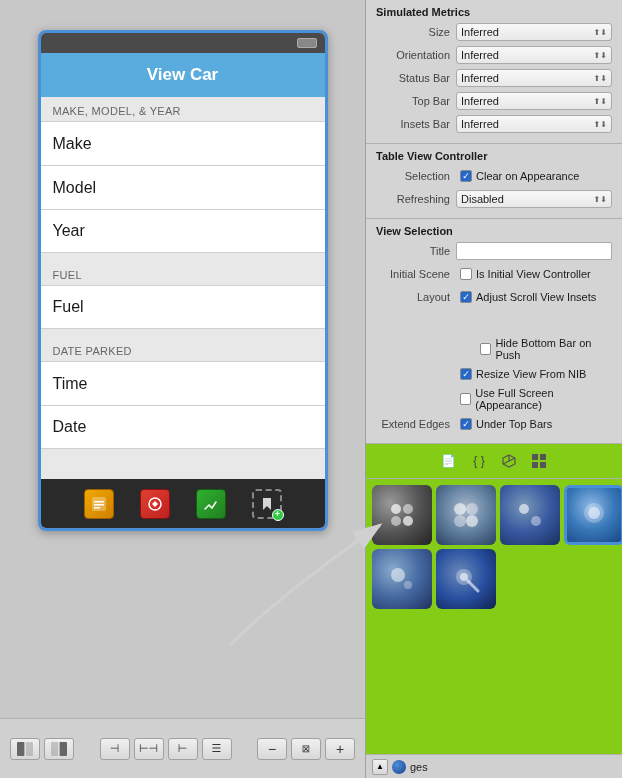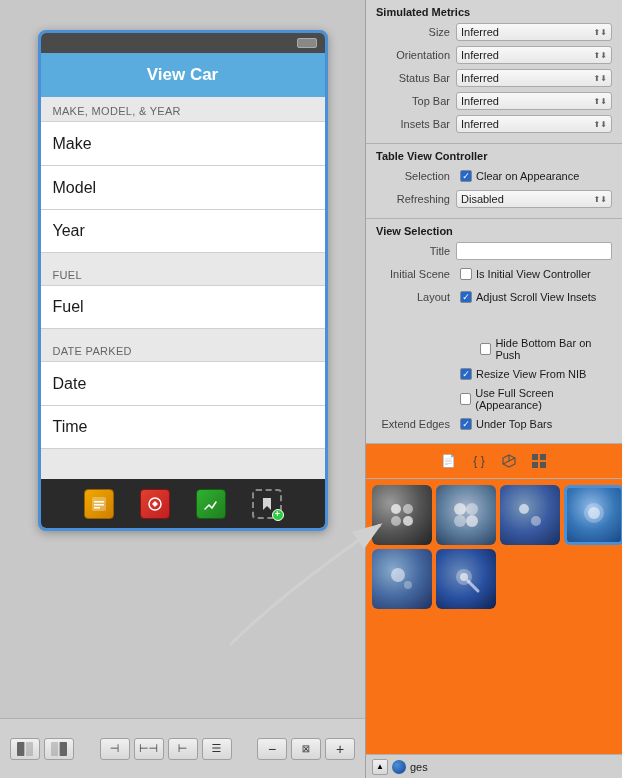--- a/index.html
+++ b/index.html
@@ -194,21 +194,21 @@
       justify-content: center;
       cursor: pointer;
       font-size: 10px;
       color: #333;
     }
 
     
     .right-panel {
       width: 257px;
       height: 778px;
-      background: #f97316;
+      background: #84cc16;
       border-left: 1px solid #a0a0a0;
       display: flex;
       flex-direction: column;
       overflow: hidden;
     }
 
     .inspector-section {
       background: #d4d4d4;
       border-bottom: 1px solid #b0b0b0;
       padding: 6px 10px;
@@ -432,22 +432,22 @@
 
       <div class="table-section">
         <div class="section-header">FUEL</div>
         <div class="table-row">Fuel</div>
       </div>
 
       <div class="section-gap"></div>
 
       <div class="table-section">
         <div class="section-header">DATE PARKED</div>
+        <div class="table-row">Time</div>
         <div class="table-row">Date</div>
-        <div class="table-row">Time</div>
       </div>
 
       <div class="section-gap" style="height:30px;"></div>
 
       <div class="phone-bottom-bar">
         <div class="tab-icon tab-icon-yellow">
           <svg width="18" height="18" viewBox="0 0 18 18" fill="none">
             <rect x="2" y="2" width="14" height="14" rx="2" fill="rgba(255,255,255,0.3)"></rect>
             <rect x="4" y="6" width="10" height="1.5" fill="white"></rect>
             <rect x="4" y="9" width="10" height="1.5" fill="white"></rect>

